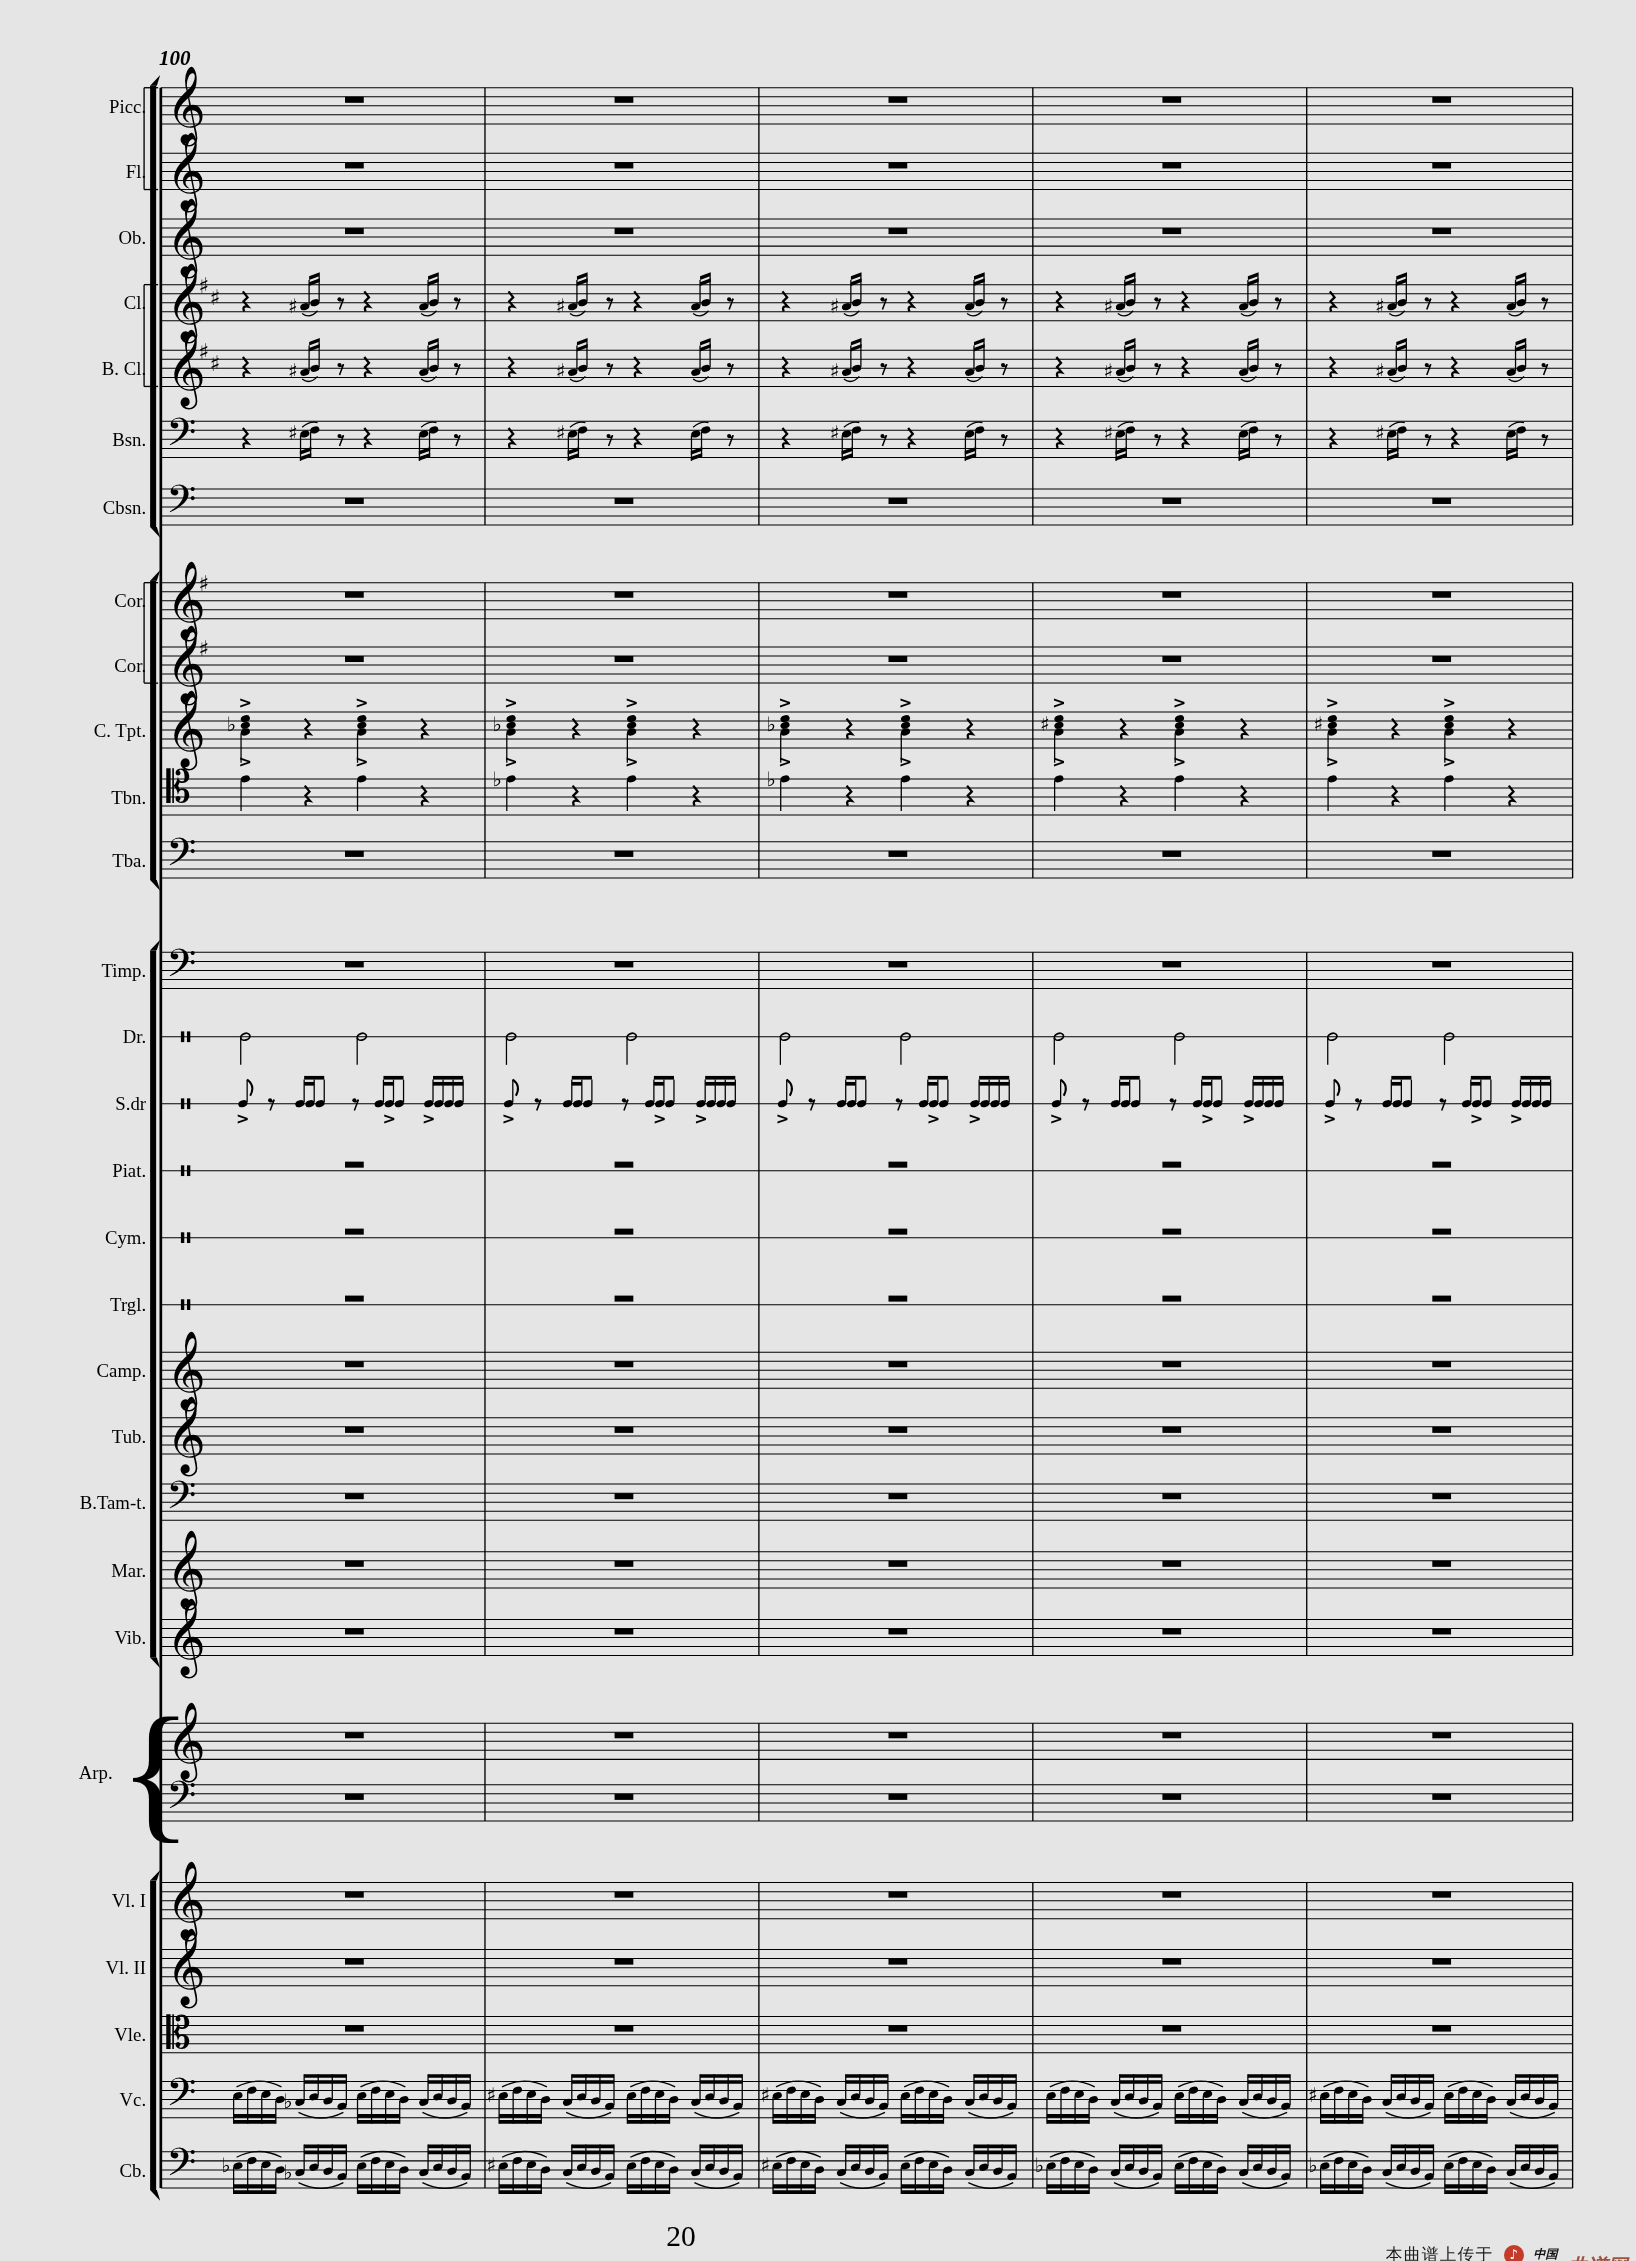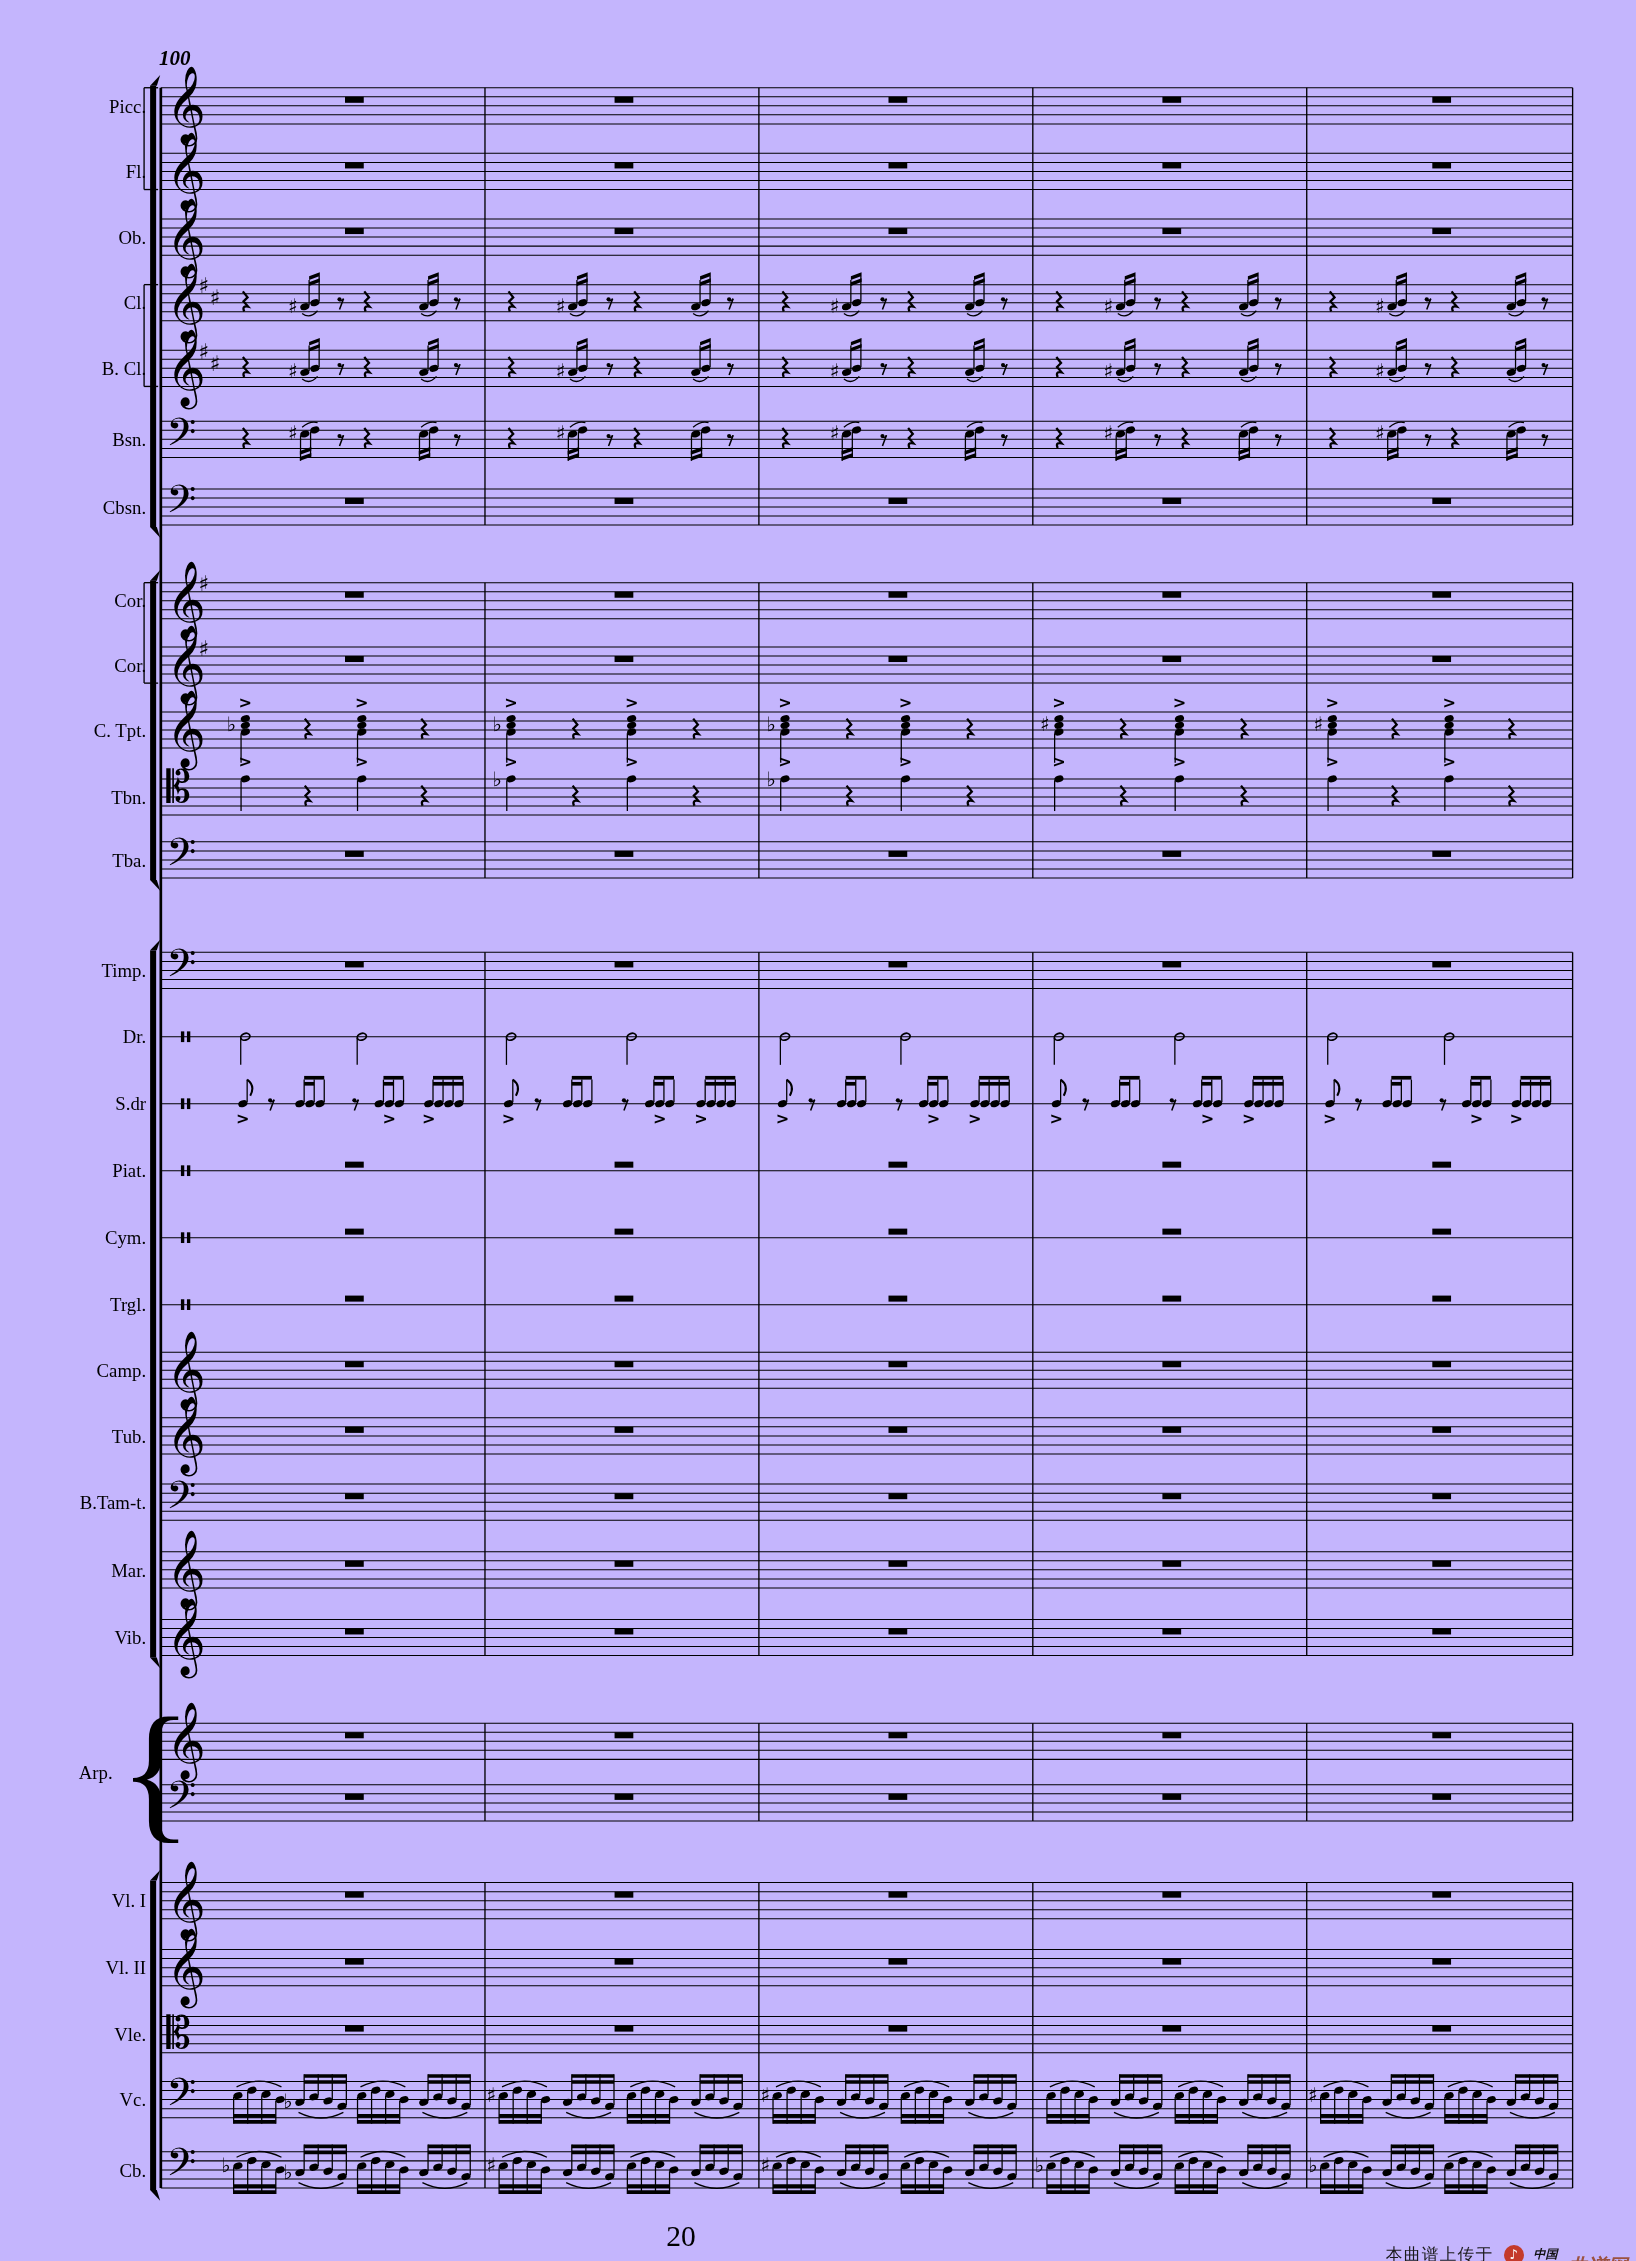--- a/index.html
+++ b/index.html
@@ -1,16 +1,16 @@
 <!DOCTYPE html>
 <html style="font-size:10.7px"><head>
 <meta charset="utf-8">
 <style>
   html,body{margin:0;padding:0;background:#ffffff;}
-  .page{position:relative;width:1637px;height:2261px;background:#c4b5fd;
+  .page{position:relative;width:1637px;height:2261px;background:#e5e5e5;
         font-family:"Liberation Serif",serif;color:#000;overflow:hidden;}
   #score-svg{position:absolute;left:0;top:0;}
   .measure-number{position:absolute;left:159px;top:46px;
         font-style:italic;font-weight:bold;font-size:21px;}
   .page-number{position:absolute;left:7px;top:2220px;width:1348px;
         text-align:center;font-size:29.5px;}
   .watermark{position:absolute;right:9.4px;top:2229px;display:flex;
         align-items:center;gap:10px;font-family:"DejaVu Sans",sans-serif;}
   .wm-prefix{font-size:16.7px;color:#1a1a1a;letter-spacing:1.3px;}
   .wm-logo{display:inline-flex;width:20px;height:20px;border-radius:50%;

